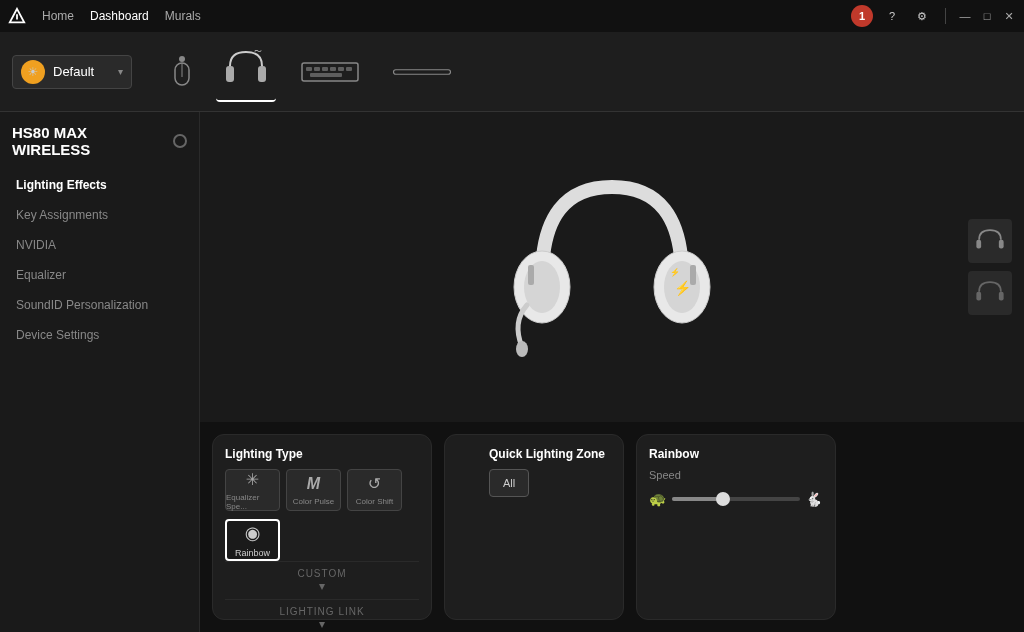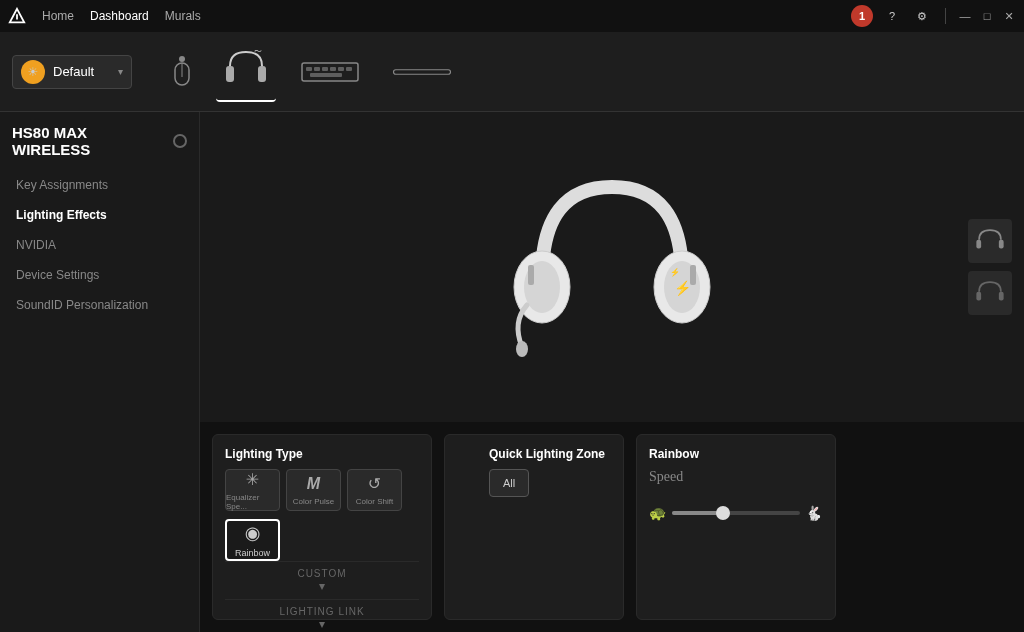--- a/index.html
+++ b/index.html
@@ -215,21 +215,21 @@
       height: 210px;
       background: #111;
       display: flex;
       gap: 0;
       padding: 12px;
       gap: 12px;
     }
 
     .panel {
       background: #1e1e1e;
-      border-radius: 6px;
+      border-radius: 12px;
       padding: 12px;
       border: 1px solid #2a2a2a;
     }
     .panel-title {
       font-size: 12px;
       color: #fff;
       font-weight: 600;
       margin-bottom: 8px;
     }
 
@@ -317,24 +317,23 @@
       cursor: pointer;
       font-size: 11px;
       color: #ccc;
     }
 
     
     .rainbow-panel {
       width: 200px;
     }
     .speed-label {
-      font-size: 14px;
+      font-size: 11px;
       color: #888;
-      margin-bottom: 20px;
-      font-family: Liberation Serif, serif;
+      margin-bottom: 10px;
     }
     .slider-container {
       display: flex;
       align-items: center;
       gap: 6px;
     }
     .slider-track {
       flex: 1;
       height: 4px;
       background: #444;
@@ -450,25 +449,26 @@
   </div>
 </div>
 
 <div class="main-layout">
 
   <div class="sidebar">
     <div class="device-title">
       <span>HS80 MAX WIRELESS</span>
       <div class="device-status-circle"></div>
     </div>
+    <div class="sidebar-item active">Lighting Effects</div>
     <div class="sidebar-item">Key Assignments</div>
-    <div class="sidebar-item active">Lighting Effects</div>
     <div class="sidebar-item">NVIDIA</div>
+    <div class="sidebar-item">Equalizer</div>
+    <div class="sidebar-item">SoundID Personalization</div>
     <div class="sidebar-item">Device Settings</div>
-    <div class="sidebar-item">SoundID Personalization</div>
   </div>
 
   <div class="content-area">
 
     <div class="device-preview">
 
       <svg width="240" height="220" viewBox="0 0 240 220">
 
         <path d="M50,120 Q50,30 120,30 Q190,30 190,120" fill="none" stroke="#ddd" stroke-width="14" stroke-linecap="round"></path>
 

